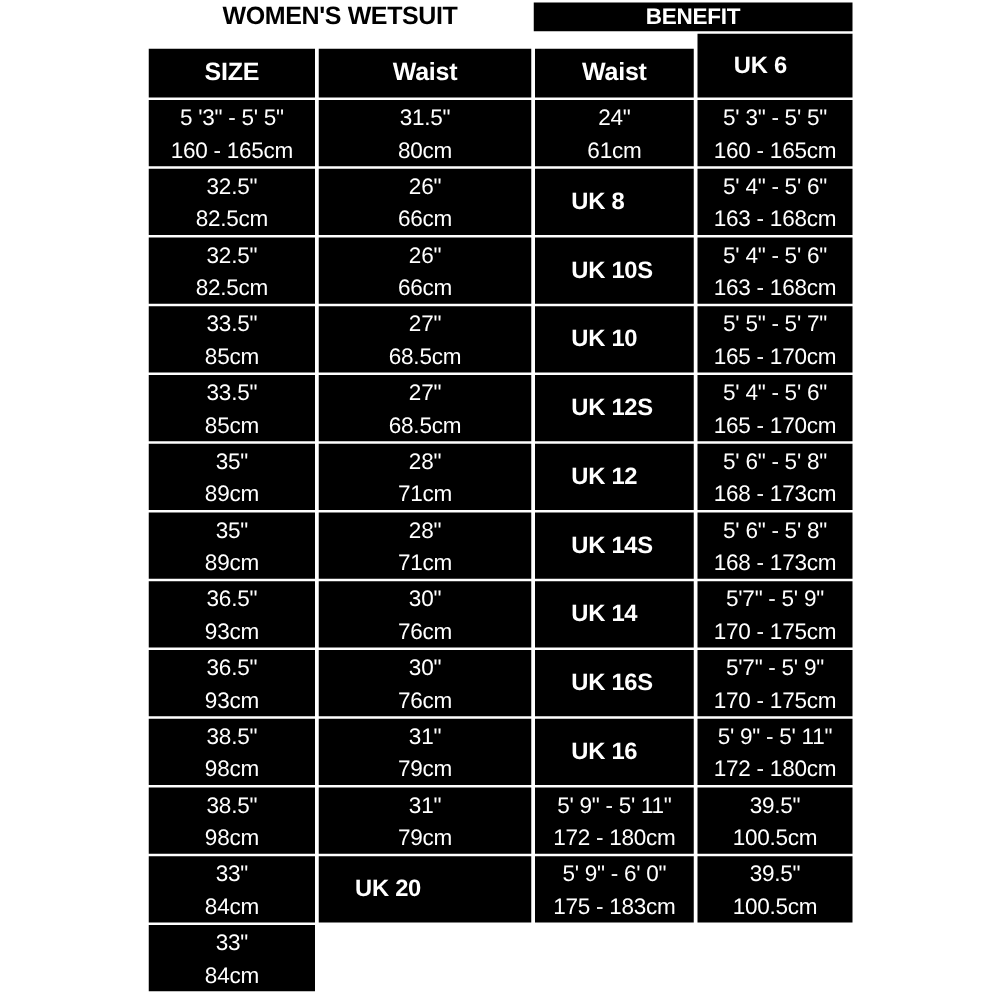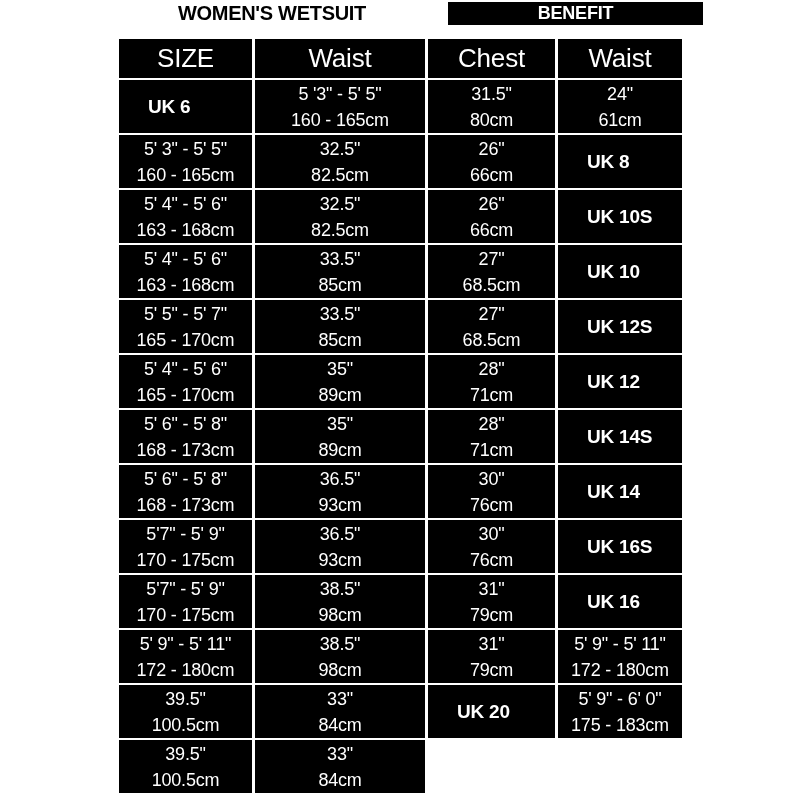--- a/index.html
+++ b/index.html
@@ -8,54 +8,53 @@
     font-family:"Liberation Sans",sans-serif;color:#ffffff;overflow:hidden;
   }
   .title{
     position:absolute;left:119px;top:1px;width:306px;height:24px;
     display:flex;align-items:center;justify-content:center;
     color:#000000;font-weight:bold;font-size:20px;letter-spacing:-0.3px;white-space:nowrap;
   }
   .benefit{
     position:absolute;left:427px;top:2px;width:255px;height:23px;background:#000000;
     display:flex;align-items:center;justify-content:center;
-    color:#ffffff;font-weight:bold;font-size:18px;letter-spacing:-0.2px;margin-left:21px;
+    color:#ffffff;font-weight:bold;font-size:18px;letter-spacing:-0.2px;
   }
   .grid{
     position:absolute;left:119px;top:27px;
     display:grid;
     grid-template-columns:133px 170px 127px 124px;
     grid-template-rows:51px repeat(13,53px);
     gap:2px 3px;
   }
   .cell{
     background:#000000;
     display:flex;flex-direction:column;align-items:center;justify-content:center;
     text-align:center;box-sizing:border-box;
   }
-  .hcell{font-weight:normal;font-size:26px;letter-spacing:-0.2px;margin-top:12px;}
+  .hcell{font-weight:bold;font-size:20px;letter-spacing:-0.2px;margin-top:12px;}
   .scell{
     align-items:flex-start;justify-content:center;padding-left:29px;
     font-weight:bold;font-size:19px;letter-spacing:-0.2px;white-space:nowrap;text-align:center;
   }
   .line{display:block;font-size:18px;line-height:26px;font-weight:normal;letter-spacing:-0.2px;white-space:nowrap;}
 </style>
 </head>
 <body>
 
 <div class="sheet">
 
   <div class="title">WOMEN'S WETSUIT</div>
   <div class="benefit">BENEFIT</div>
 
   <div class="grid">
 
     <div class="cell hcell">SIZE</div>
     <div class="cell hcell">Waist</div>
-    <div class="cell hcell">Chest</div>
     <div class="cell hcell">Waist</div>
 
     <div class="cell scell">UK 6</div>
     <div class="cell">
       <span class="line">5 '3" - 5' 5"</span>
       <span class="line">160 - 165cm</span>
     </div>
     <div class="cell">
       <span class="line">31.5"</span>
       <span class="line">80cm</span>

